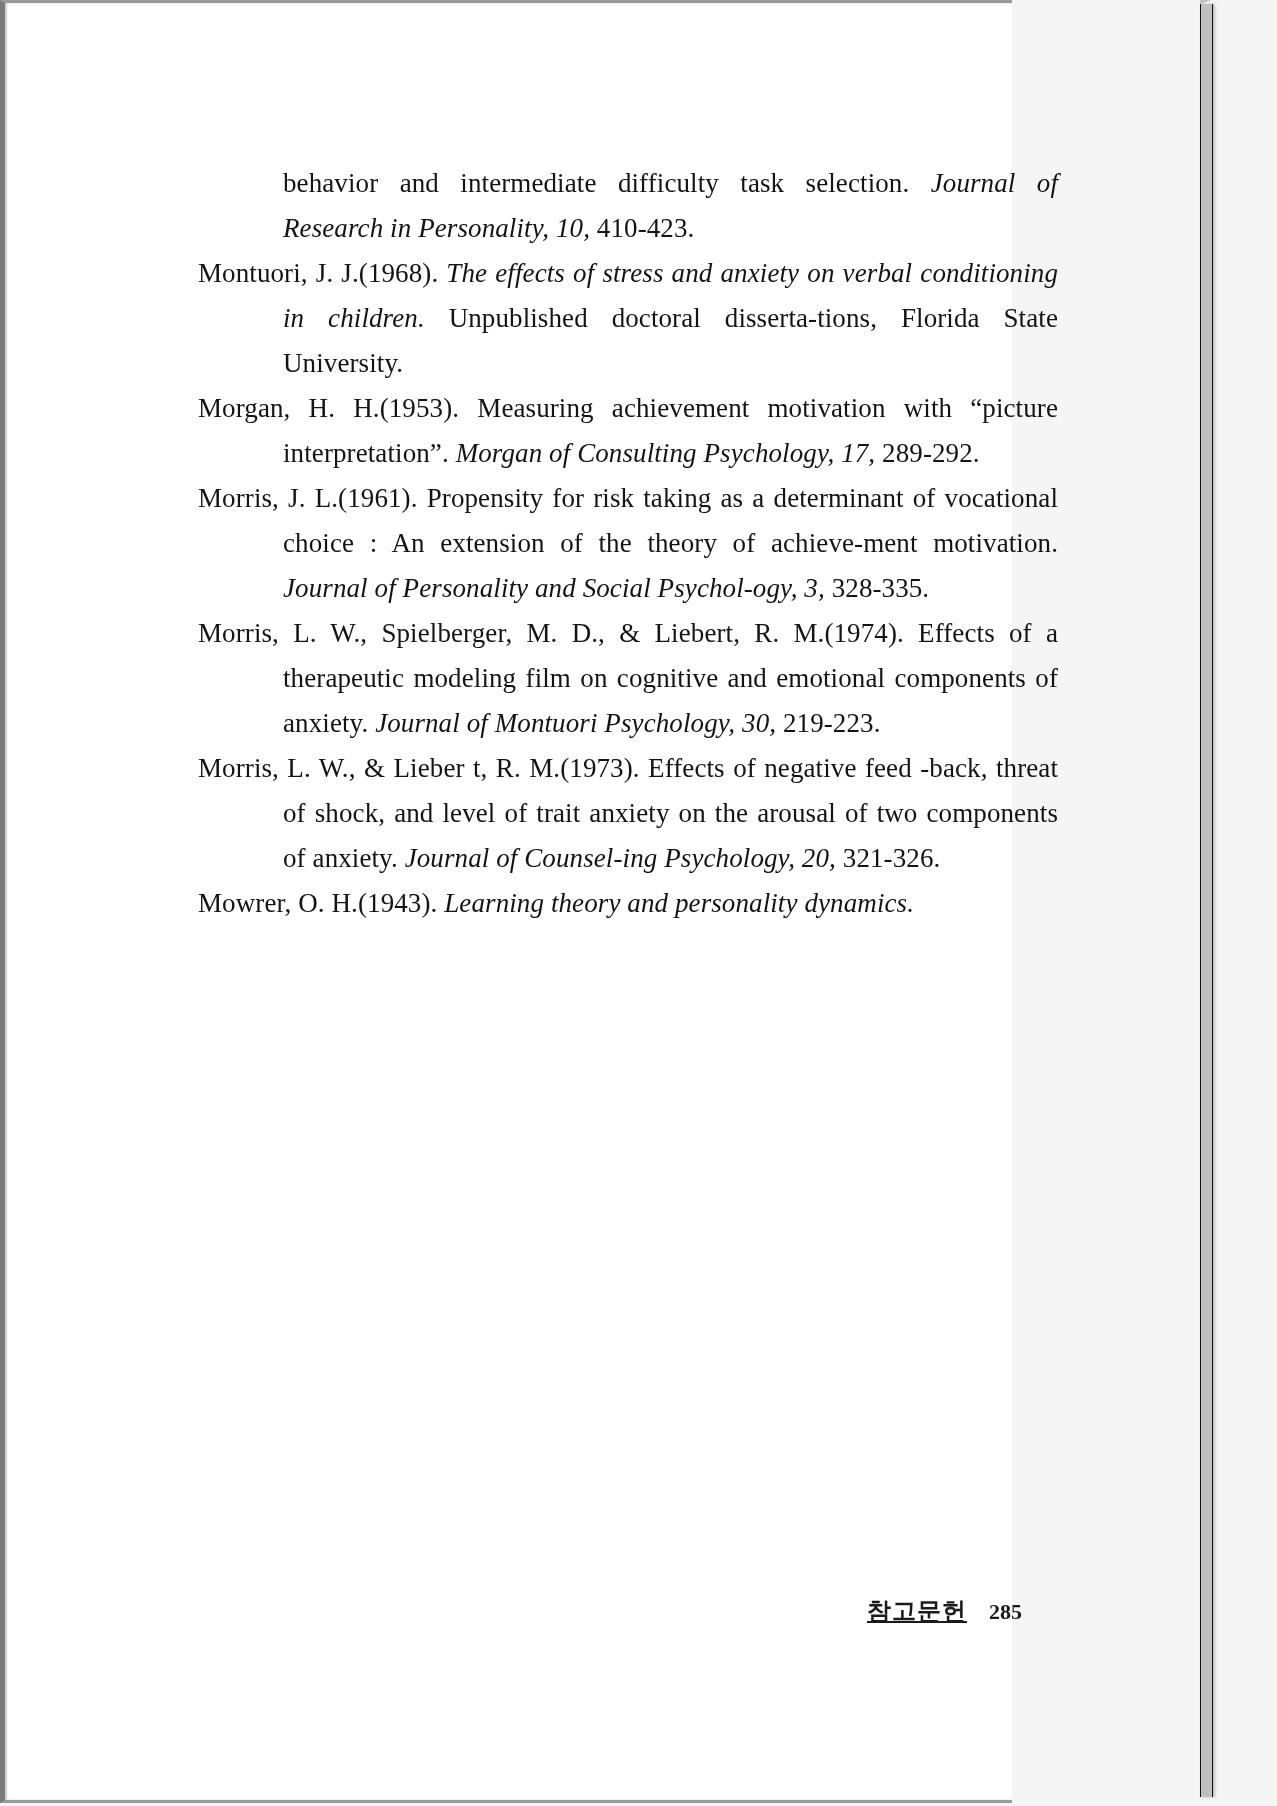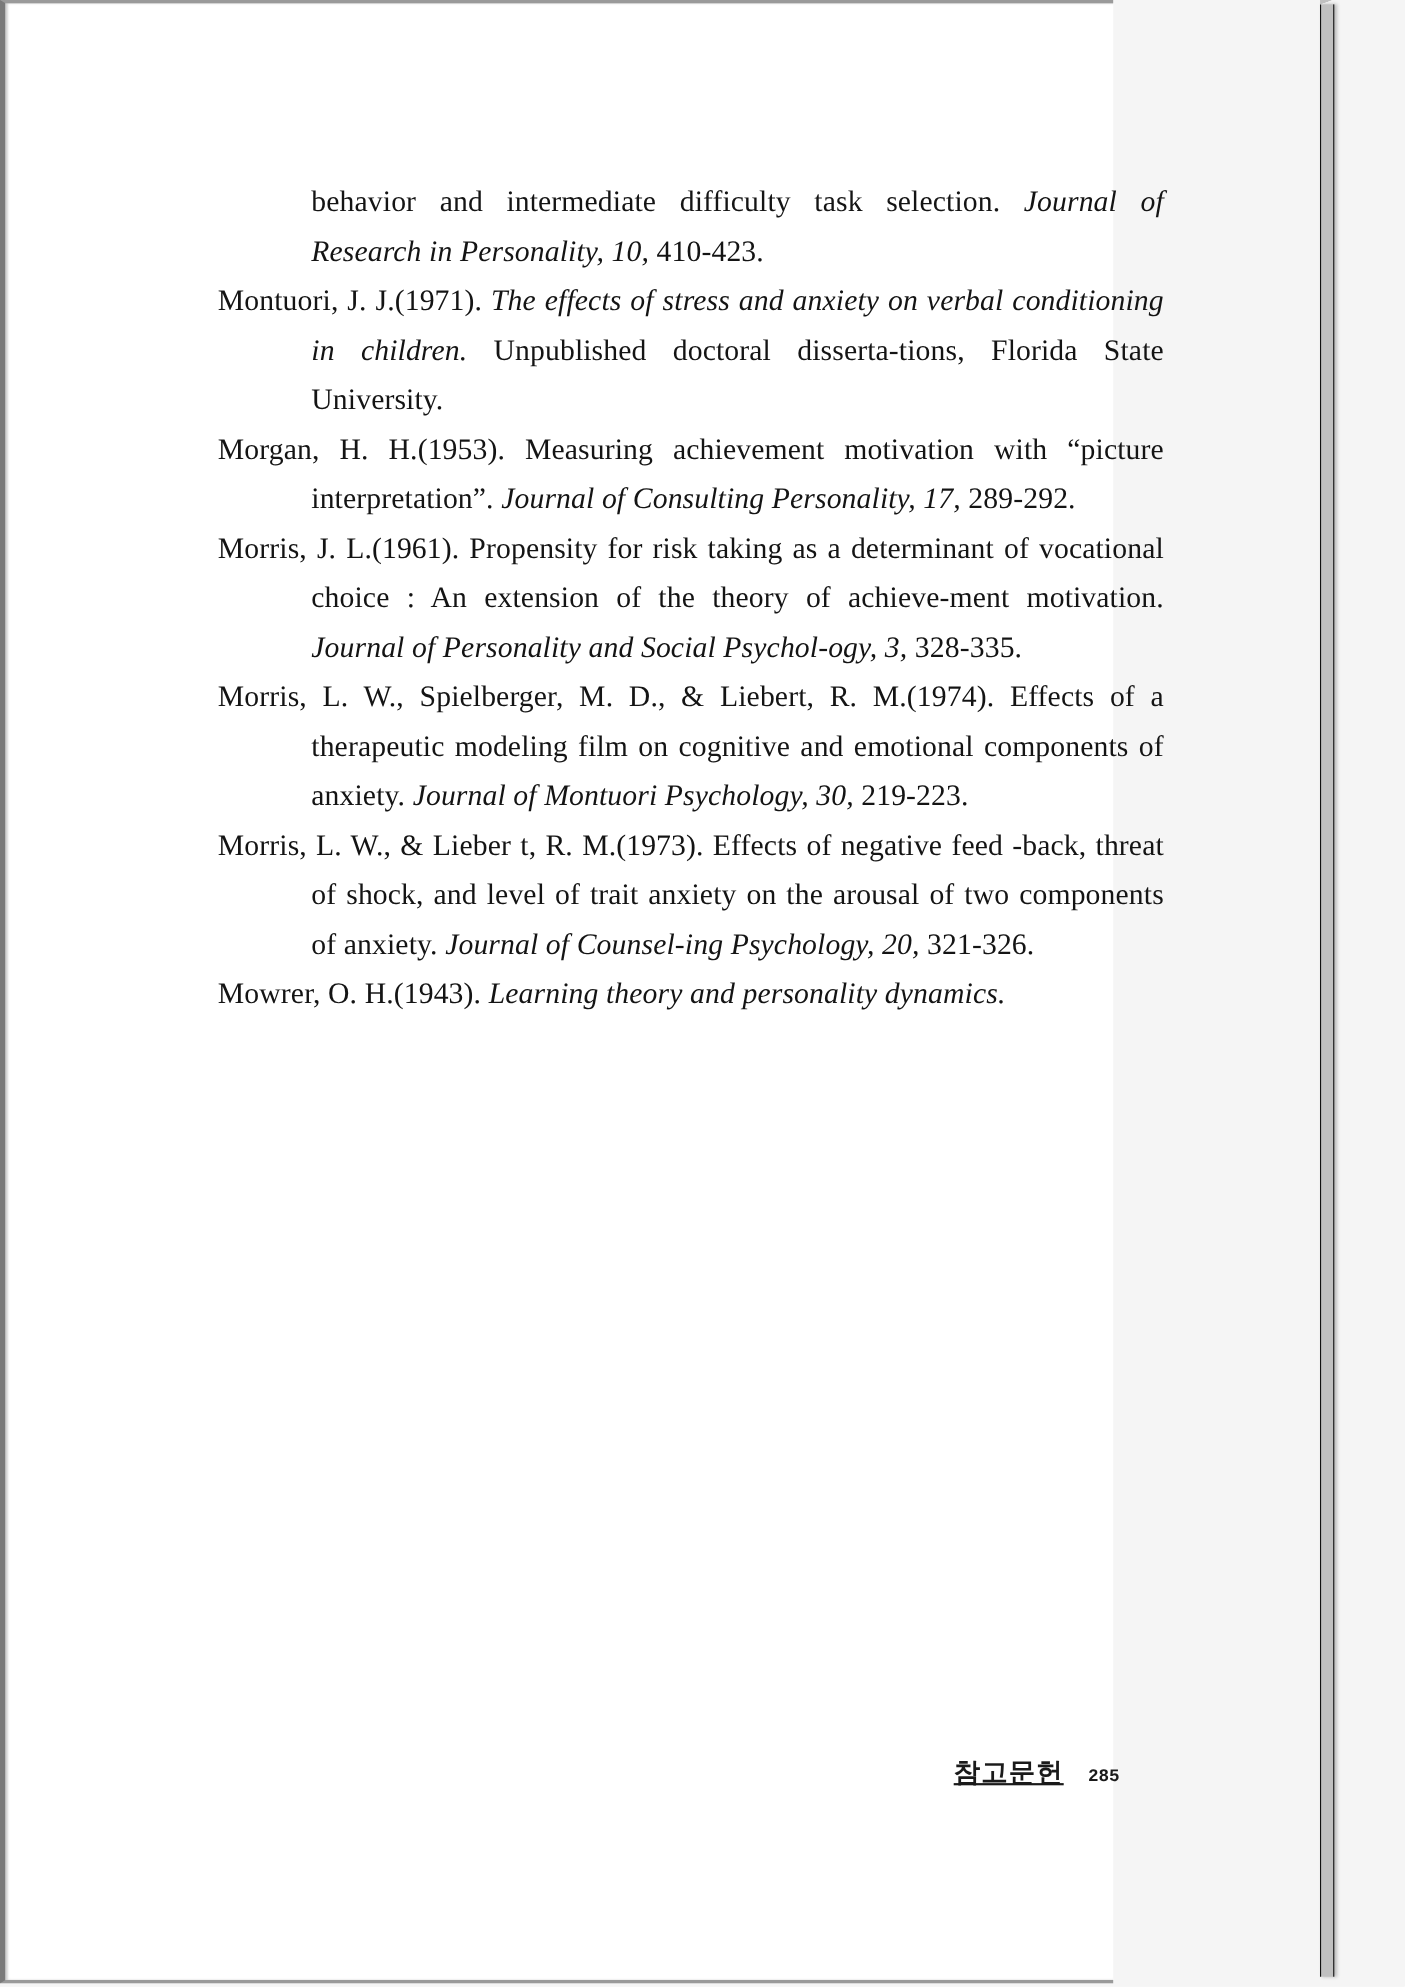--- a/index.html
+++ b/index.html
@@ -82,42 +82,42 @@
       color: #1a1a1a;
       white-space: nowrap;
     }
     .footer .section {
       font-weight: bold;
       letter-spacing: 1px;
       text-decoration: underline;
     }
     .footer .pnum {
       margin-left: 22px;
-      font-family: Liberation Mono, monospace;
+      font-family: Liberation Serif, serif;
       font-weight: bold;
-      font-size: 16px;
+      font-size: 22px;
     }
   </style>
 </head>
 <body>
 
 <div class="viewer">
   <div class="page">
     <div class="content">
 
       <p class="ref cont">
         <span>behavior and intermediate difficulty task selection. </span><i>Journal of Research in Personality, 10,</i><span> 410-423.</span>
       </p>
 
       <p class="ref">
-        <span>Montuori, J. J.(1971). </span><i>The effects of stress and anxiety on verbal conditioning in children.</i><span> Unpublished doctoral disserta-tions, Florida State University.</span>
+        <span>Montuori, J. J.(1968). </span><i>The effects of stress and anxiety on verbal conditioning in children.</i><span> Unpublished doctoral disserta-tions, Florida State University.</span>
       </p>
 
       <p class="ref">
-        <span>Morgan, H. H.(1953). Measuring achievement motivation with “picture interpretation”. </span><i>Journal of Consulting Personality, 17,</i><span> 289-292.</span>
+        <span>Morgan, H. H.(1953). Measuring achievement motivation with “picture interpretation”. </span><i>Morgan of Consulting Psychology, 17,</i><span> 289-292.</span>
       </p>
 
       <p class="ref">
         <span>Morris, J. L.(1961). Propensity for risk taking as a determinant of vocational choice : An extension of the theory of achieve-ment motivation. </span><i>Journal of Personality and Social Psychol-ogy, 3,</i><span> 328-335.</span>
       </p>
 
       <p class="ref">
         <span>Morris, L. W., Spielberger, M. D., &amp; Liebert, R. M.(1974). Effects of a therapeutic modeling film on cognitive and emotional components of anxiety. </span><i>Journal of Montuori Psychology, 30,</i><span> 219-223.</span>
       </p>
 

